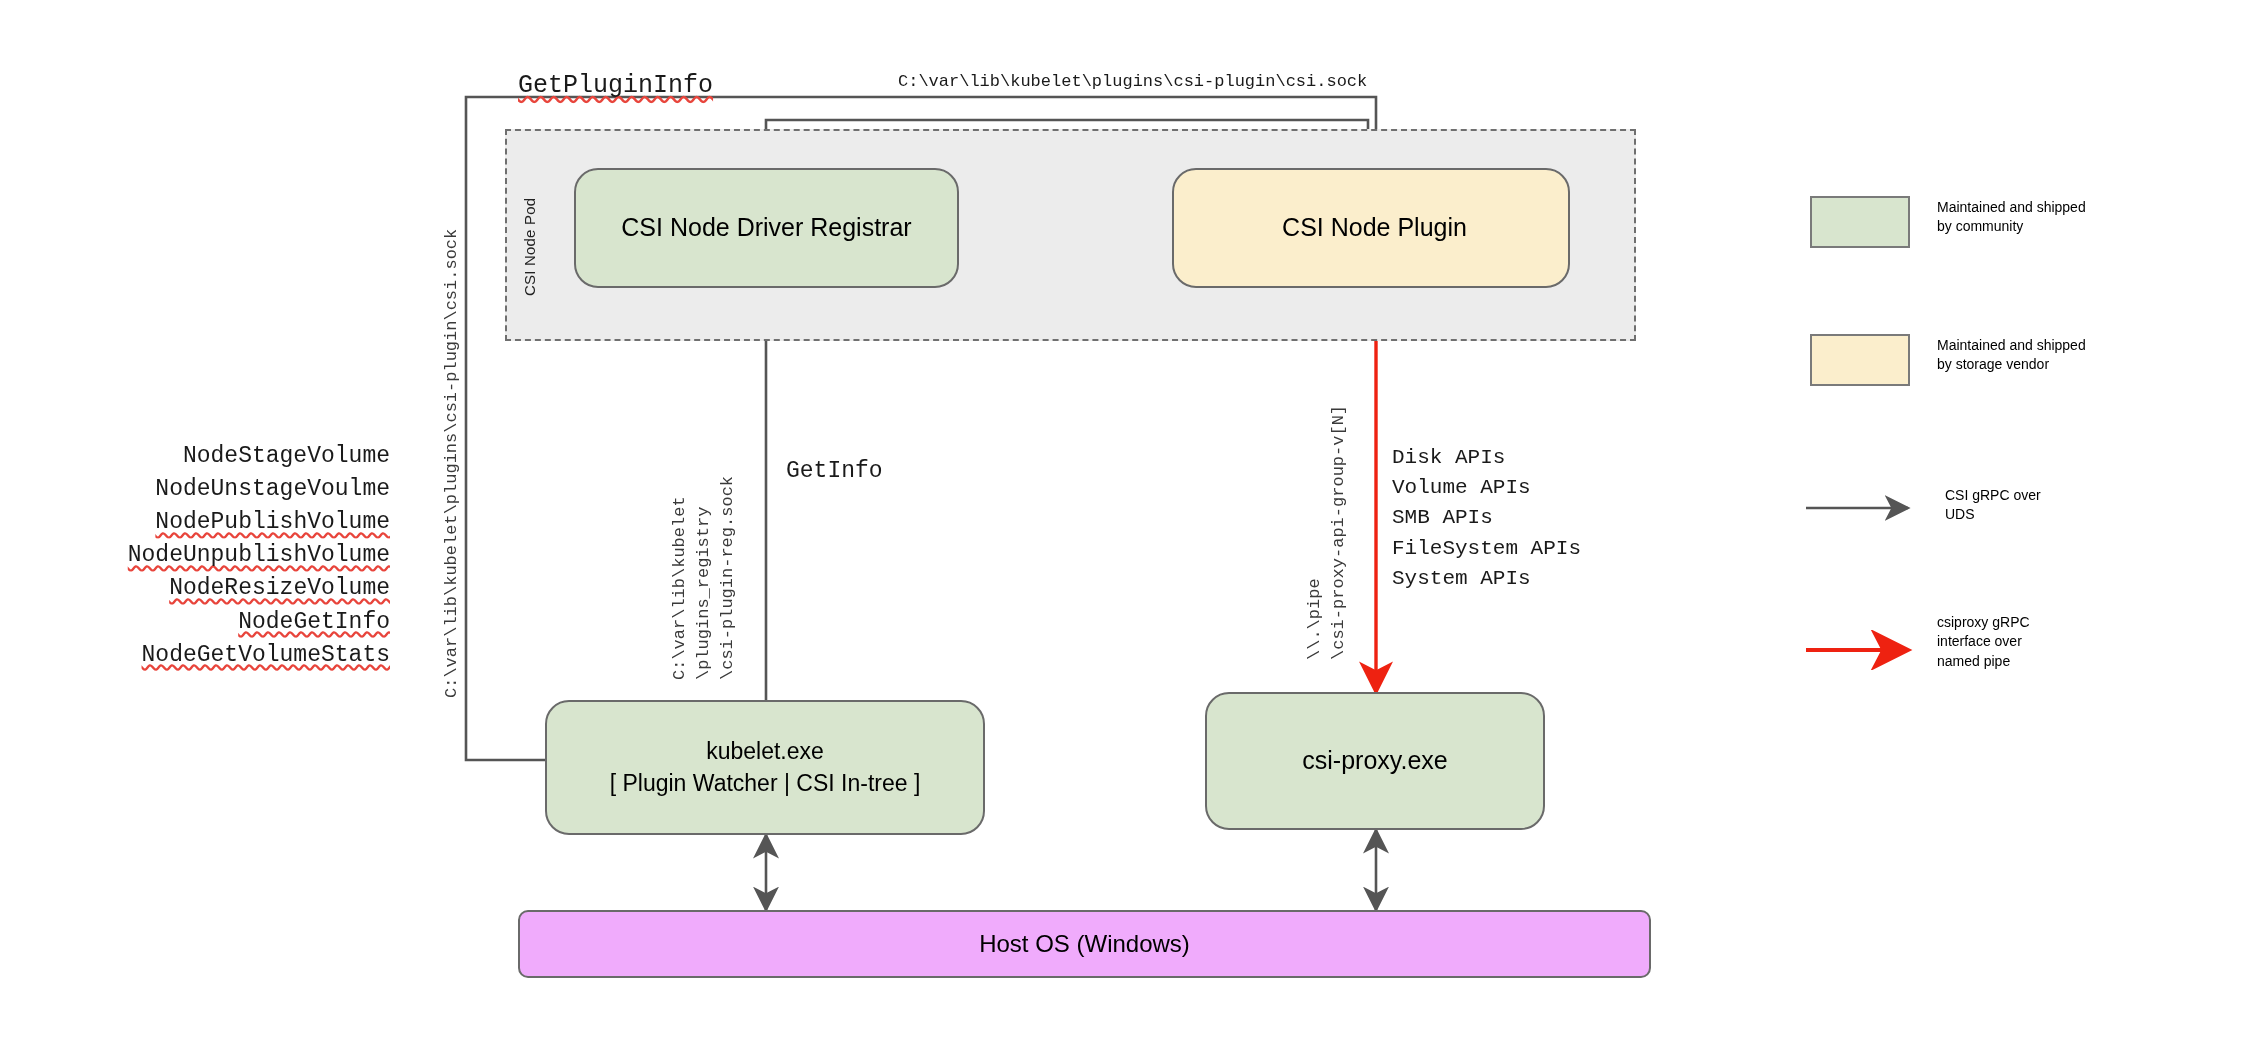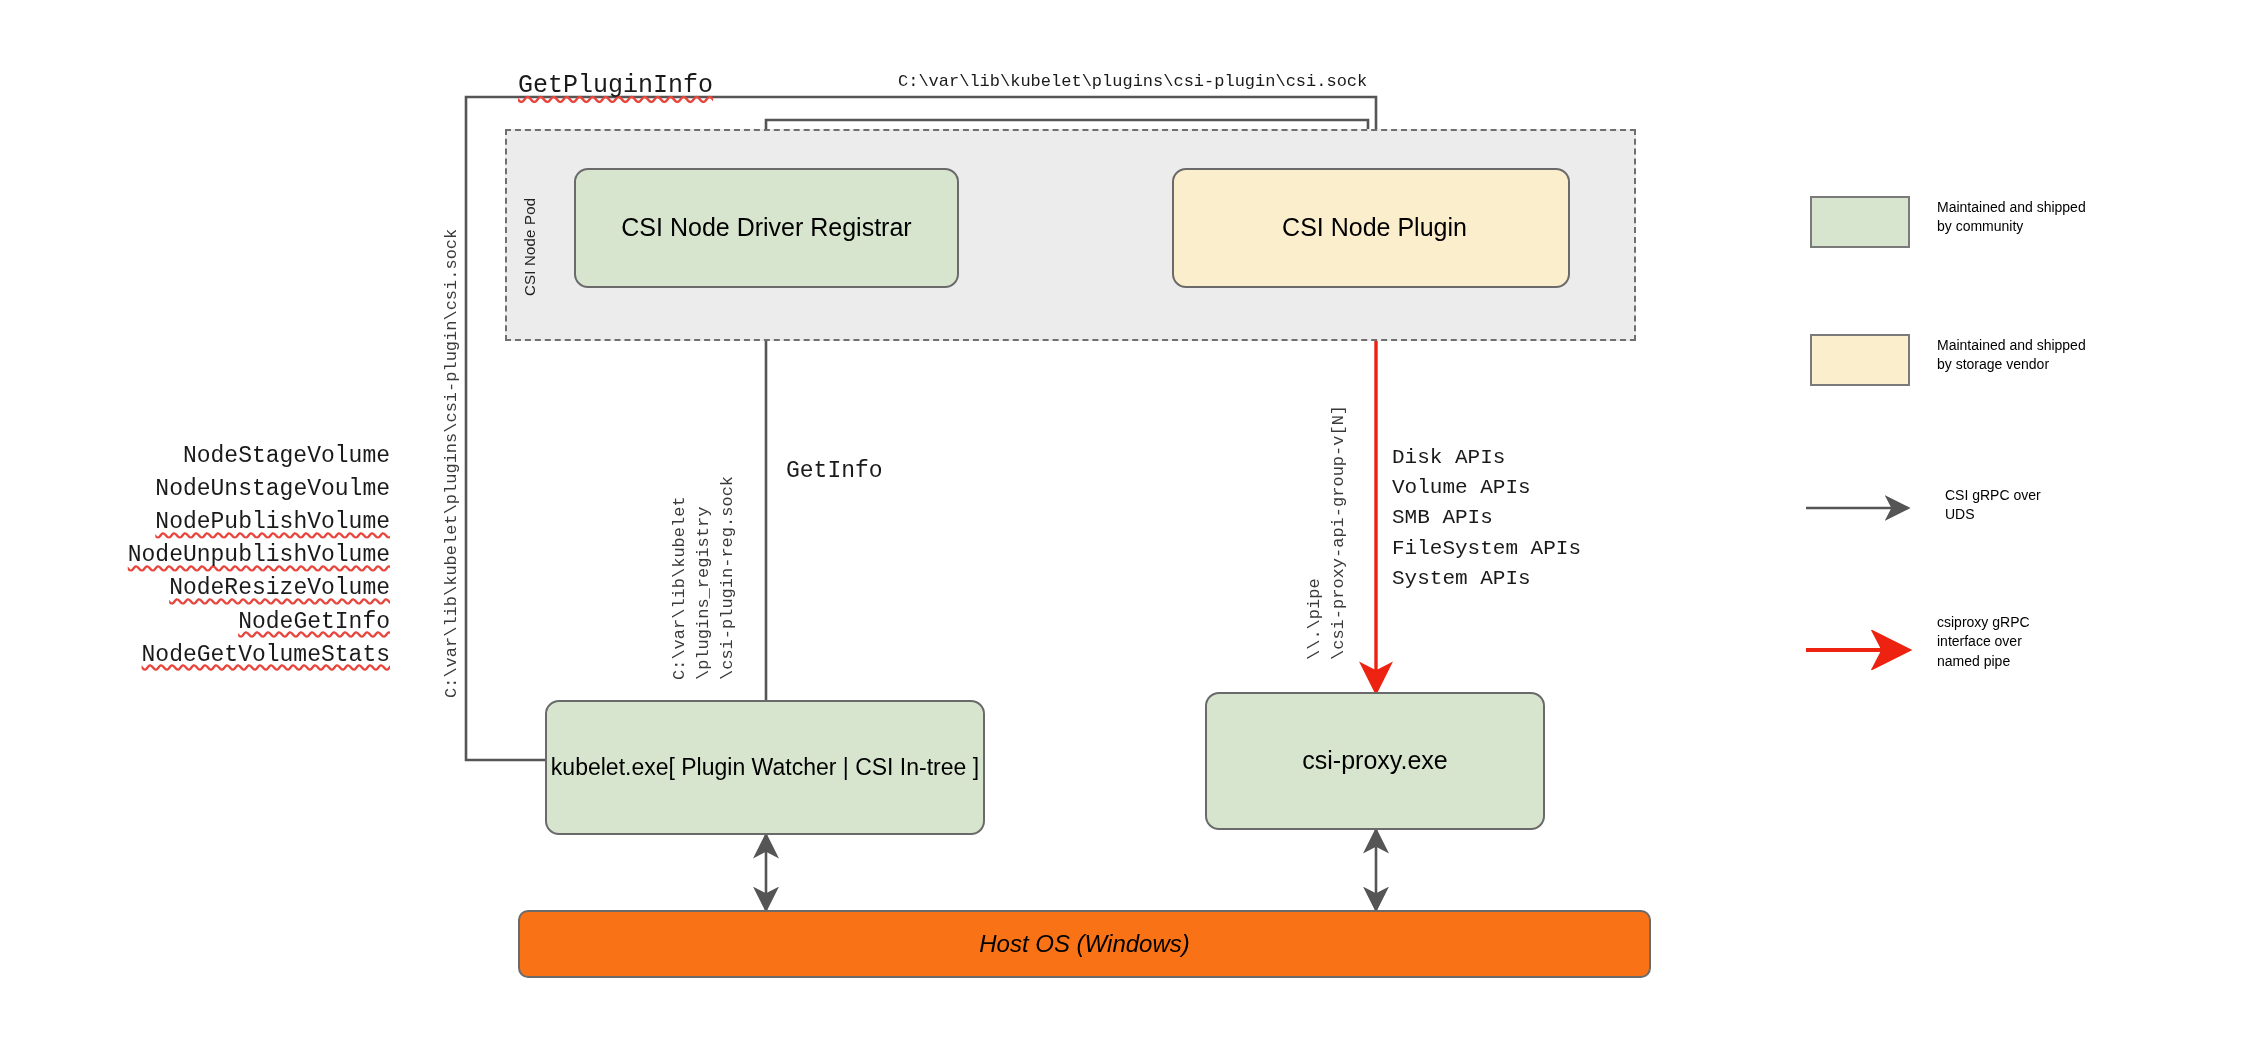--- a/index.html
+++ b/index.html
@@ -3,28 +3,28 @@
 <meta charset="utf-8">
 <style>
   html,body{margin:0;padding:0;background:#ffffff;}
   body{width:2252px;height:1044px;font-family:"Liberation Sans",sans-serif;position:relative;overflow:hidden;}
   #canvas{position:absolute;left:0;top:0;width:2252px;height:1044px;}
   .abs{position:absolute;}
   svg.layer{position:absolute;left:0;top:0;width:2252px;height:1044px;pointer-events:none;}
 
   
   .node-box{
-    position:absolute;border:2px solid #6a6a6a;border-radius:14px;
+    position:absolute;border:2px solid #6a6a6a;border-radius:24px;
     display:flex;align-items:center;justify-content:center;text-align:center;
     font-family:"Liberation Sans",sans-serif;color:#000;line-height:1.35;
     box-sizing:border-box;
   }
   .green{background:#d8e5ce;}
   .yellow{background:#fbeecc;padding-left:7px;}
-  .blue{background:#f97316;font-style:italic;}
+  .blue{background:#f0abfc;}
 
   
   .pod{
     position:absolute;background:#ececec;border:2px dashed #6f6f6f;box-sizing:border-box;
   }
   .pod-label{
     position:absolute;font-size:15px;color:#222;letter-spacing:.2px;
     writing-mode:vertical-rl;transform:rotate(180deg);white-space:nowrap;
   }
 
@@ -82,21 +82,21 @@
   <div class="pod-label" style="left:521px;top:176px;height:120px;">CSI Node Pod</div>
 
   <div class="node-box green" style="left:574px;top:168px;width:385px;height:120px;font-size:25px;">
     <span>CSI Node Driver Registrar</span>
   </div>
 
   <div class="node-box yellow" style="left:1172px;top:168px;width:398px;height:120px;font-size:25px;">
     <span>CSI Node Plugin</span>
   </div>
 
-  <div class="node-box green" style="left:545px;top:700px;width:440px;height:135px;font-size:23px;">
+  <div class="node-box green" style="left:545px;top:700px;width:440px;height:135px;font-size:23px;flex-direction:column;">
     <span>kubelet.exe</span>
     <span>[ Plugin Watcher | CSI In-tree ]</span>
   </div>
 
   <div class="node-box green" style="left:1205px;top:692px;width:340px;height:138px;font-size:25px;">
     <span>csi-proxy.exe</span>
   </div>
 
   <div class="node-box blue" style="left:518px;top:910px;width:1133px;height:68px;font-size:24px;border-radius:10px;">
     <span>Host OS (Windows)</span>

